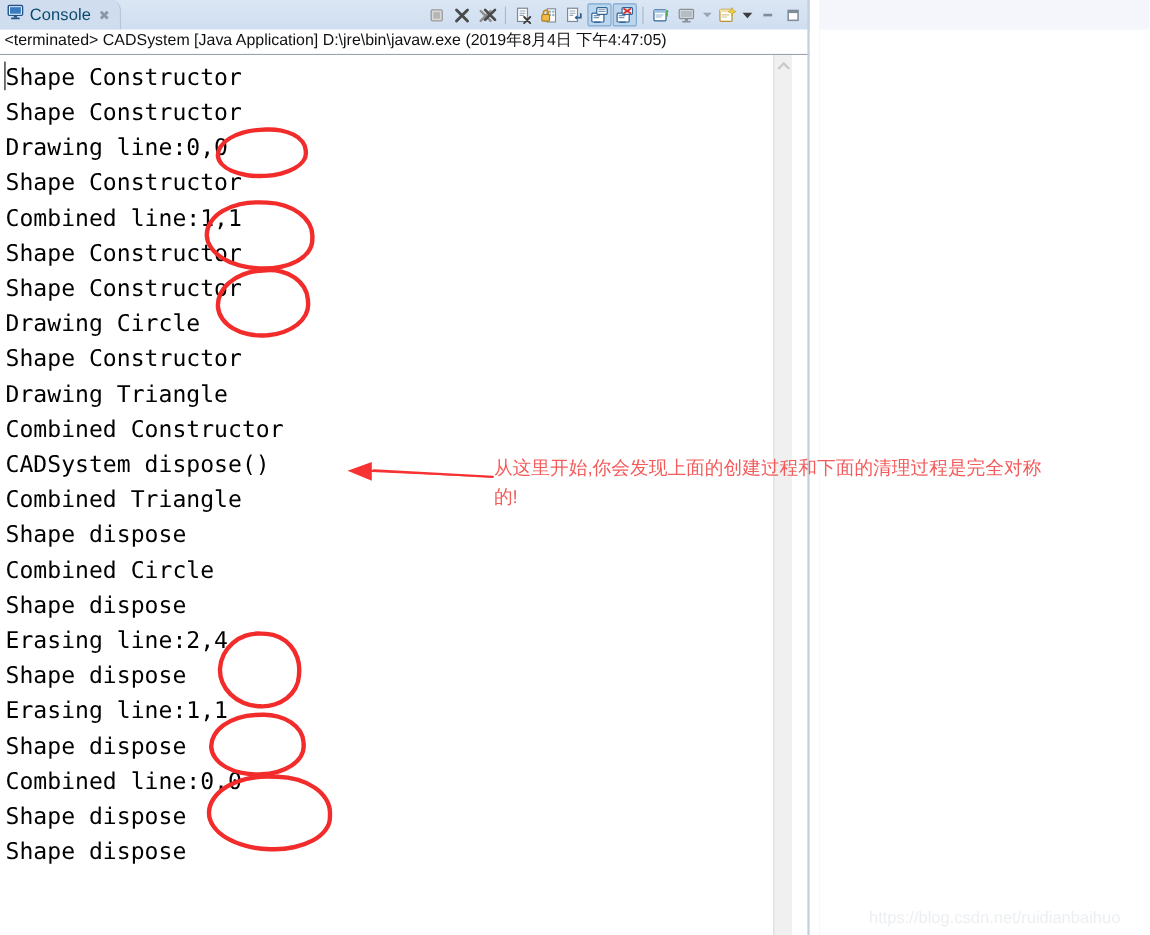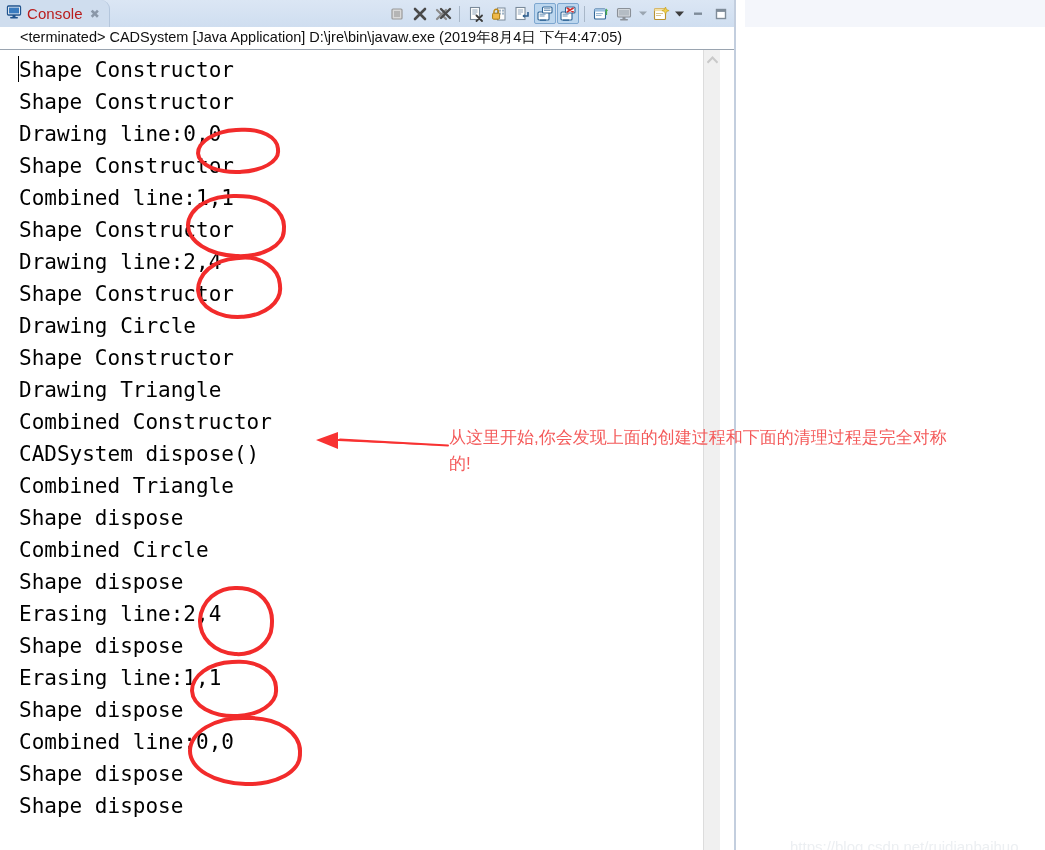--- a/index.html
+++ b/index.html
@@ -42,21 +42,21 @@
     background: #cfddee;
     border-top-right-radius: 9px;
     border-right: 1px solid #b4c6dc;
     display: flex;
     align-items: center;
     padding-left: 6px;
     box-sizing: border-box;
   }
   #console-tab .tab-label {
     font-size: 15px;
-    color: #b91c1c;
+    color: #0c4a6e;
     margin-left: 5px;
     letter-spacing: 0.1px;
     font-family: "Liberation Sans", sans-serif;
   }
   .tab-close {
     margin-left: 7px;
     font-size: 12px;
     color: #8a97a8;
     line-height: 1;
   }
@@ -94,40 +94,40 @@
   }
 
   
   #terminated-line {
     position: absolute;
     left: 0; top: 27px;
     width: 736px; height: 20px;
     font-size: 14.5px;
     color: #101010;
     line-height: 20px;
-    padding-left: 20px;
+    padding-left: 4px;
     white-space: nowrap;
     box-sizing: border-box;
     background: #ffffff;
     font-family: "Liberation Sans", sans-serif;
   }
 
   
   #console-body {
     position: absolute;
     left: 0; top: 49px;
     width: 736px;
     height: 801px;
     background: #ffffff;
     border-top: 1px solid #9aa4b0;
     box-sizing: border-box;
   }
   #console-text {
     position: absolute;
-    left: 14px; top: 0;
+    left: 0; top: 0;
     width: 710px;
     height: 800px;
     overflow: hidden;
     padding-top: 4px;
     box-sizing: border-box;
   }
   .cline {
     font-family: "DejaVu Sans Mono", monospace;
     font-size: 21px;
     line-height: 32px;
@@ -190,21 +190,21 @@
   #right-pane-seam {
     position: absolute;
     left: 743px; top: 0;
     width: 2px; height: 850px;
     background: #dce3f0;
   }
 
   
   #annotations {
     position: absolute;
-    left: 0; top: 16px;
+    left: 0; top: 4px;
     width: 1045px; height: 814px;
     pointer-events: none;
   }
   .hand-circle {
     position: absolute;
     border: 4px solid #f22b2b;
     border-radius: 50% 45% 48% 52% / 52% 50% 46% 50%;
   }
   #annot-text {
     position: absolute;
@@ -385,21 +385,20 @@
 
   <div id="console-body">
     <div id="console-text">
       <div id="caret-bar"></div>
       <div class="cline">Shape Constructor</div>
       <div class="cline">Shape Constructor</div>
       <div class="cline">Drawing line:0,0</div>
       <div class="cline">Shape Constructor</div>
       <div class="cline">Combined line:1,1</div>
       <div class="cline">Shape Constructor</div>
-      <div class="cline">Drawing line:2,4</div>
       <div class="cline">Shape Constructor</div>
       <div class="cline">Drawing Circle</div>
       <div class="cline">Shape Constructor</div>
       <div class="cline">Drawing Triangle</div>
       <div class="cline">Combined Constructor</div>
       <div class="cline">CADSystem dispose()</div>
       <div class="cline">Combined Triangle</div>
       <div class="cline">Shape dispose</div>
       <div class="cline">Combined Circle</div>
       <div class="cline">Shape dispose</div>

